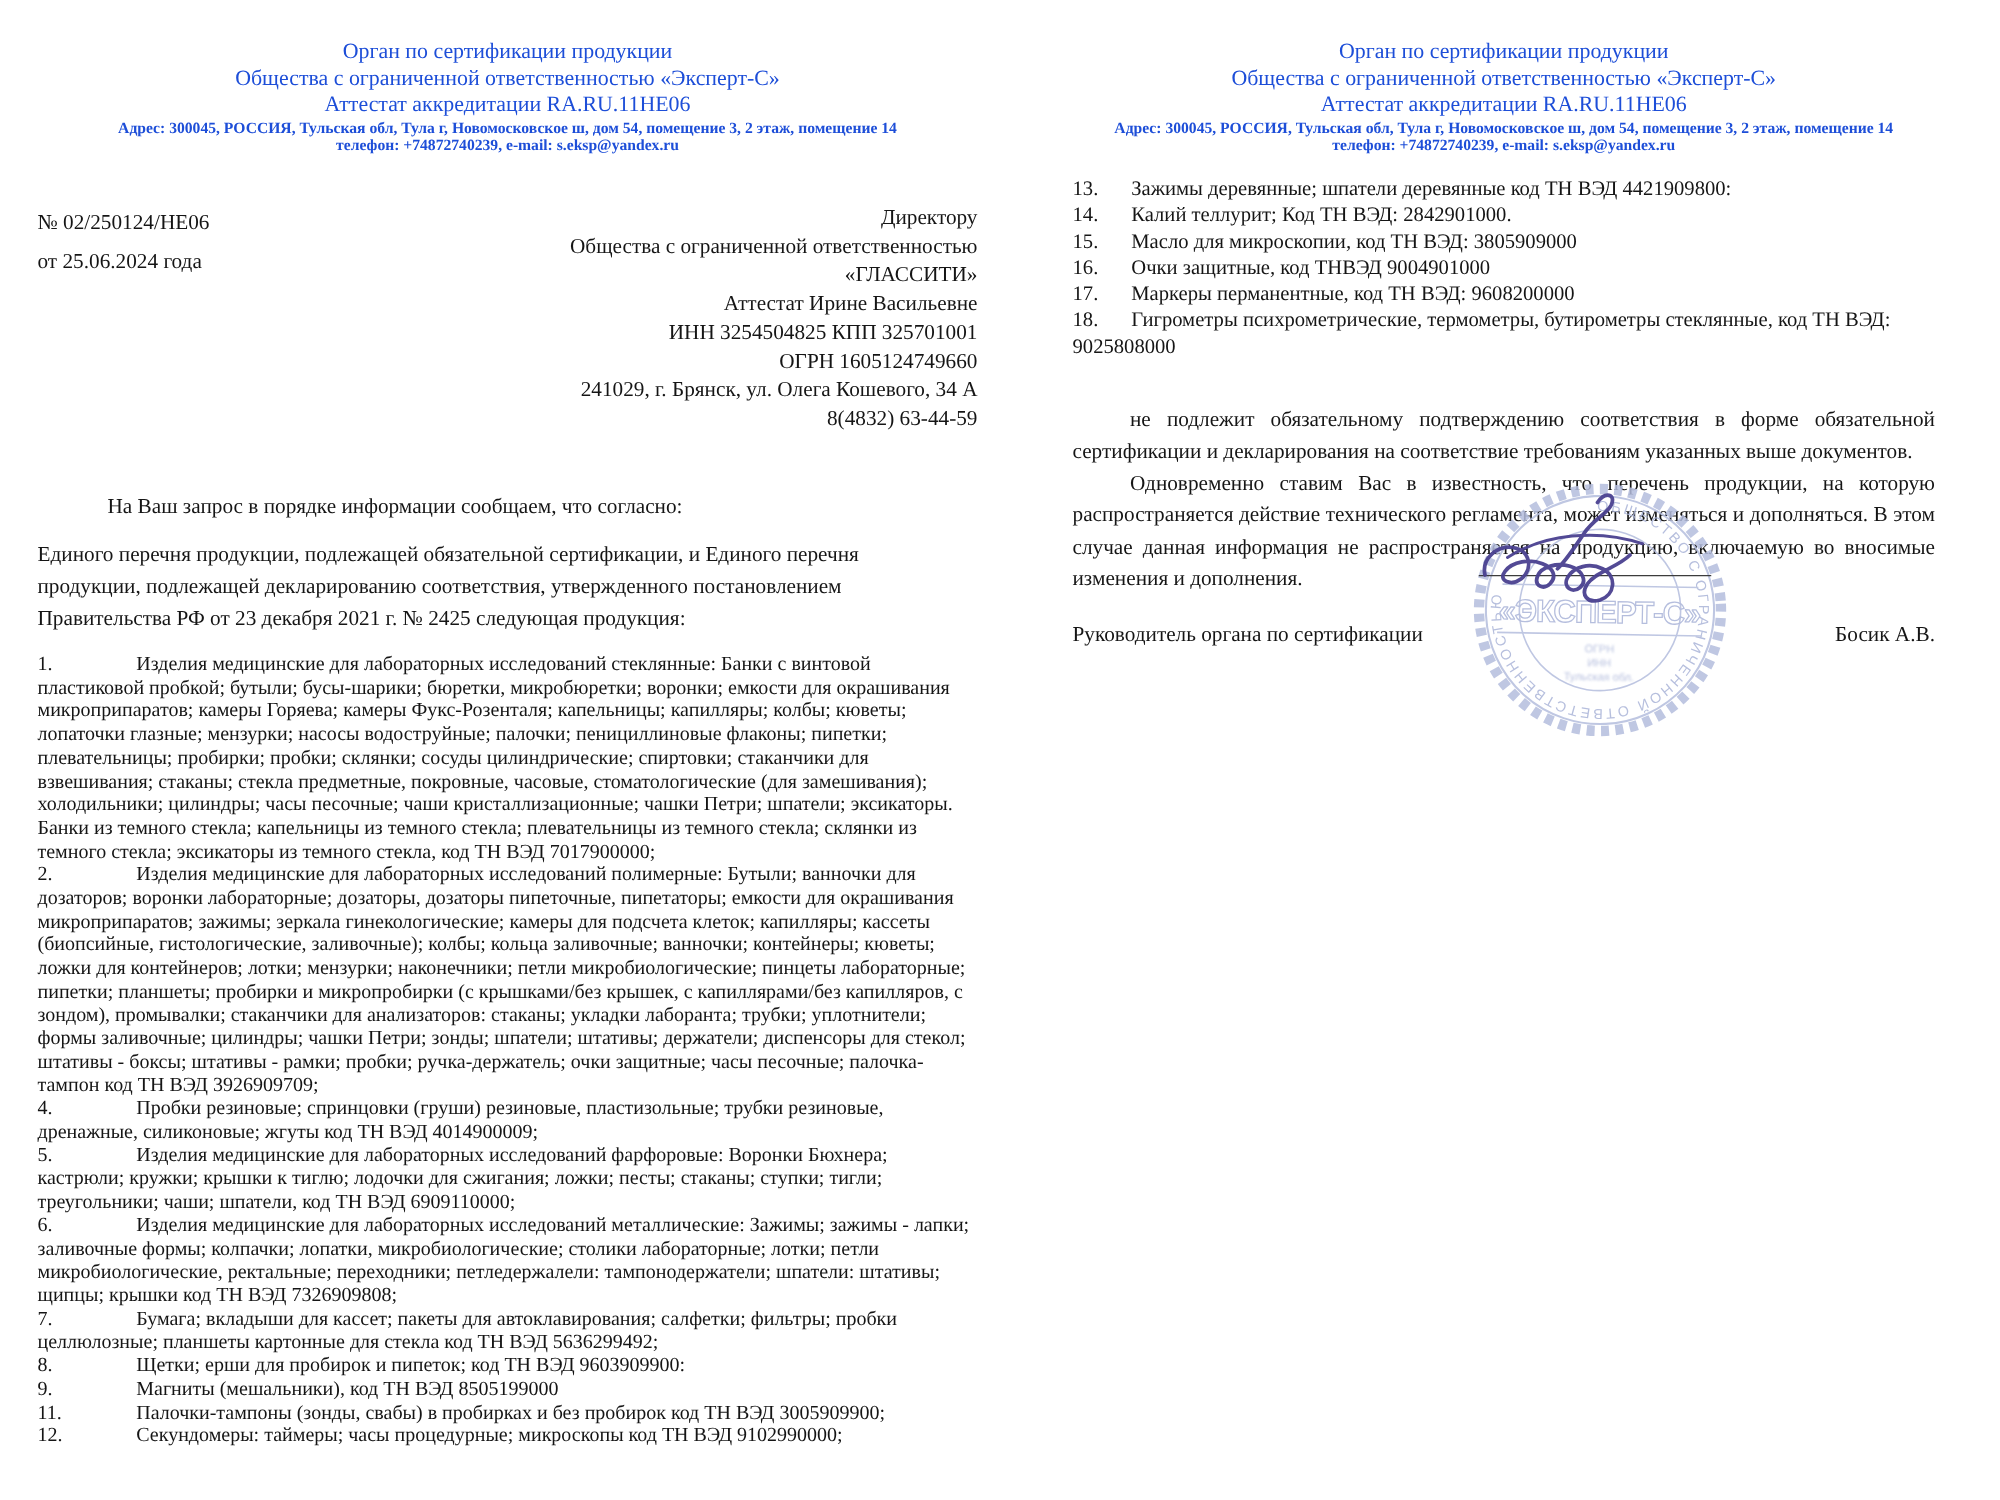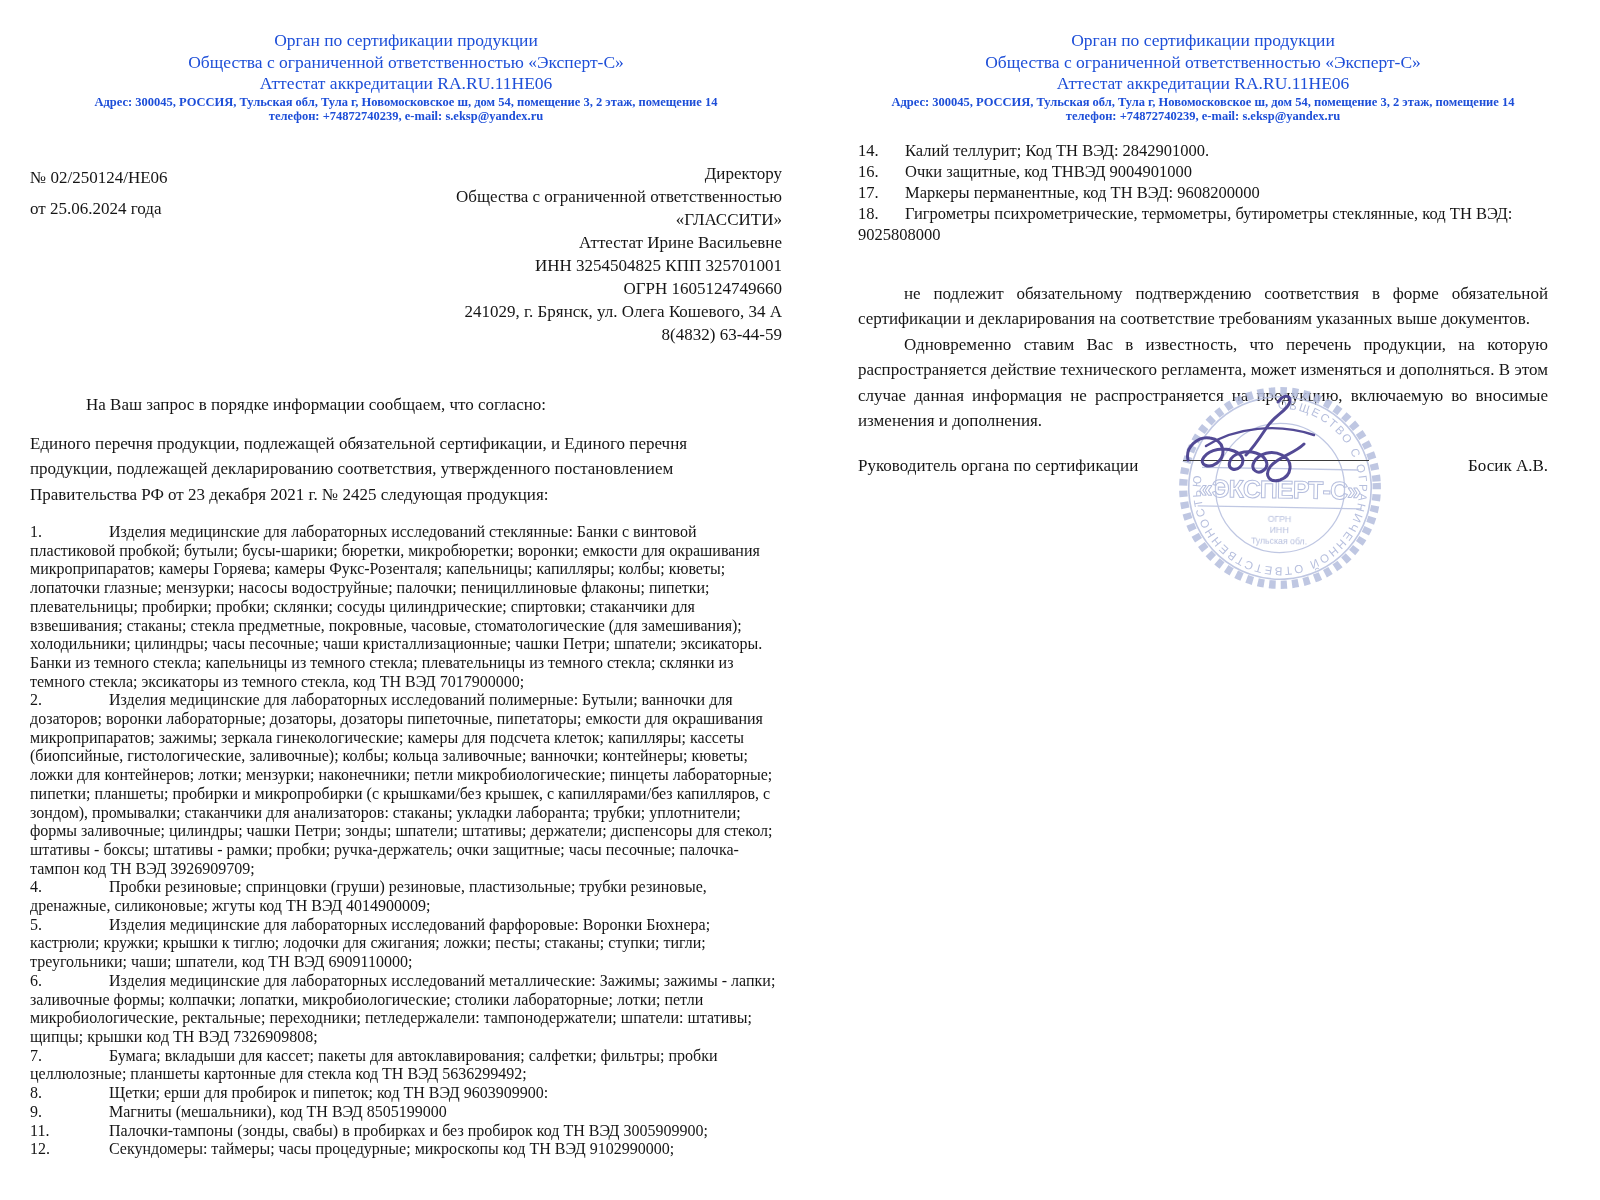--- a/index.html
+++ b/index.html
@@ -93,21 +93,23 @@
 <section class="page page-right">
   <header class="org-header">
     <div class="h-line">Орган по сертификации продукции</div>
     <div class="h-line">Общества с ограниченной ответственностью «Эксперт-С»</div>
     <div class="h-line">Аттестат аккредитации RA.RU.11НЕ06</div>
     <div class="h-small">Адрес: 300045, РОССИЯ, Тульская обл, Тула г, Новомосковское ш, дом 54, помещение 3, 2 этаж, помещение 14</div>
     <div class="h-small">телефон: +74872740239, e-mail: s.eksp@yandex.ru</div>
   </header>
 
   <div class="list">
+    <p class="li"><span class="num num-narrow">13.</span><span>Зажимы деревянные; шпатели деревянные код ТН ВЭД 4421909800:</span></p>
     <p class="li"><span class="num num-narrow">14.</span><span>Калий теллурит; Код ТН ВЭД: 2842901000.</span></p>
+    <p class="li"><span class="num num-narrow">15.</span><span>Масло для микроскопии, код ТН ВЭД: 3805909000</span></p>
     <p class="li"><span class="num num-narrow">16.</span><span>Очки защитные, код ТНВЭД 9004901000</span></p>
     <p class="li"><span class="num num-narrow">17.</span><span>Маркеры перманентные, код ТН ВЭД: 9608200000</span></p>
     <p class="li"><span class="num num-narrow">18.</span><span>Гигрометры психрометрические, термометры, бутирометры стеклянные, код ТН ВЭД: 9025808000</span></p>
   </div>
 
   <div class="paras">
     <p class="para">не подлежит обязательному подтверждению соответствия в форме обязательной сертификации и декларирования на соответствие требованиям указанных выше документов.</p>
     <p class="para">Одновременно ставим Вас в известность, что перечень продукции, на которую распространяется действие технического регламента, может изменяться и дополняться. В этом случае данная информация не распространяется на продукцию, включаемую во вносимые изменения и дополнения.</p>
   </div>
 

